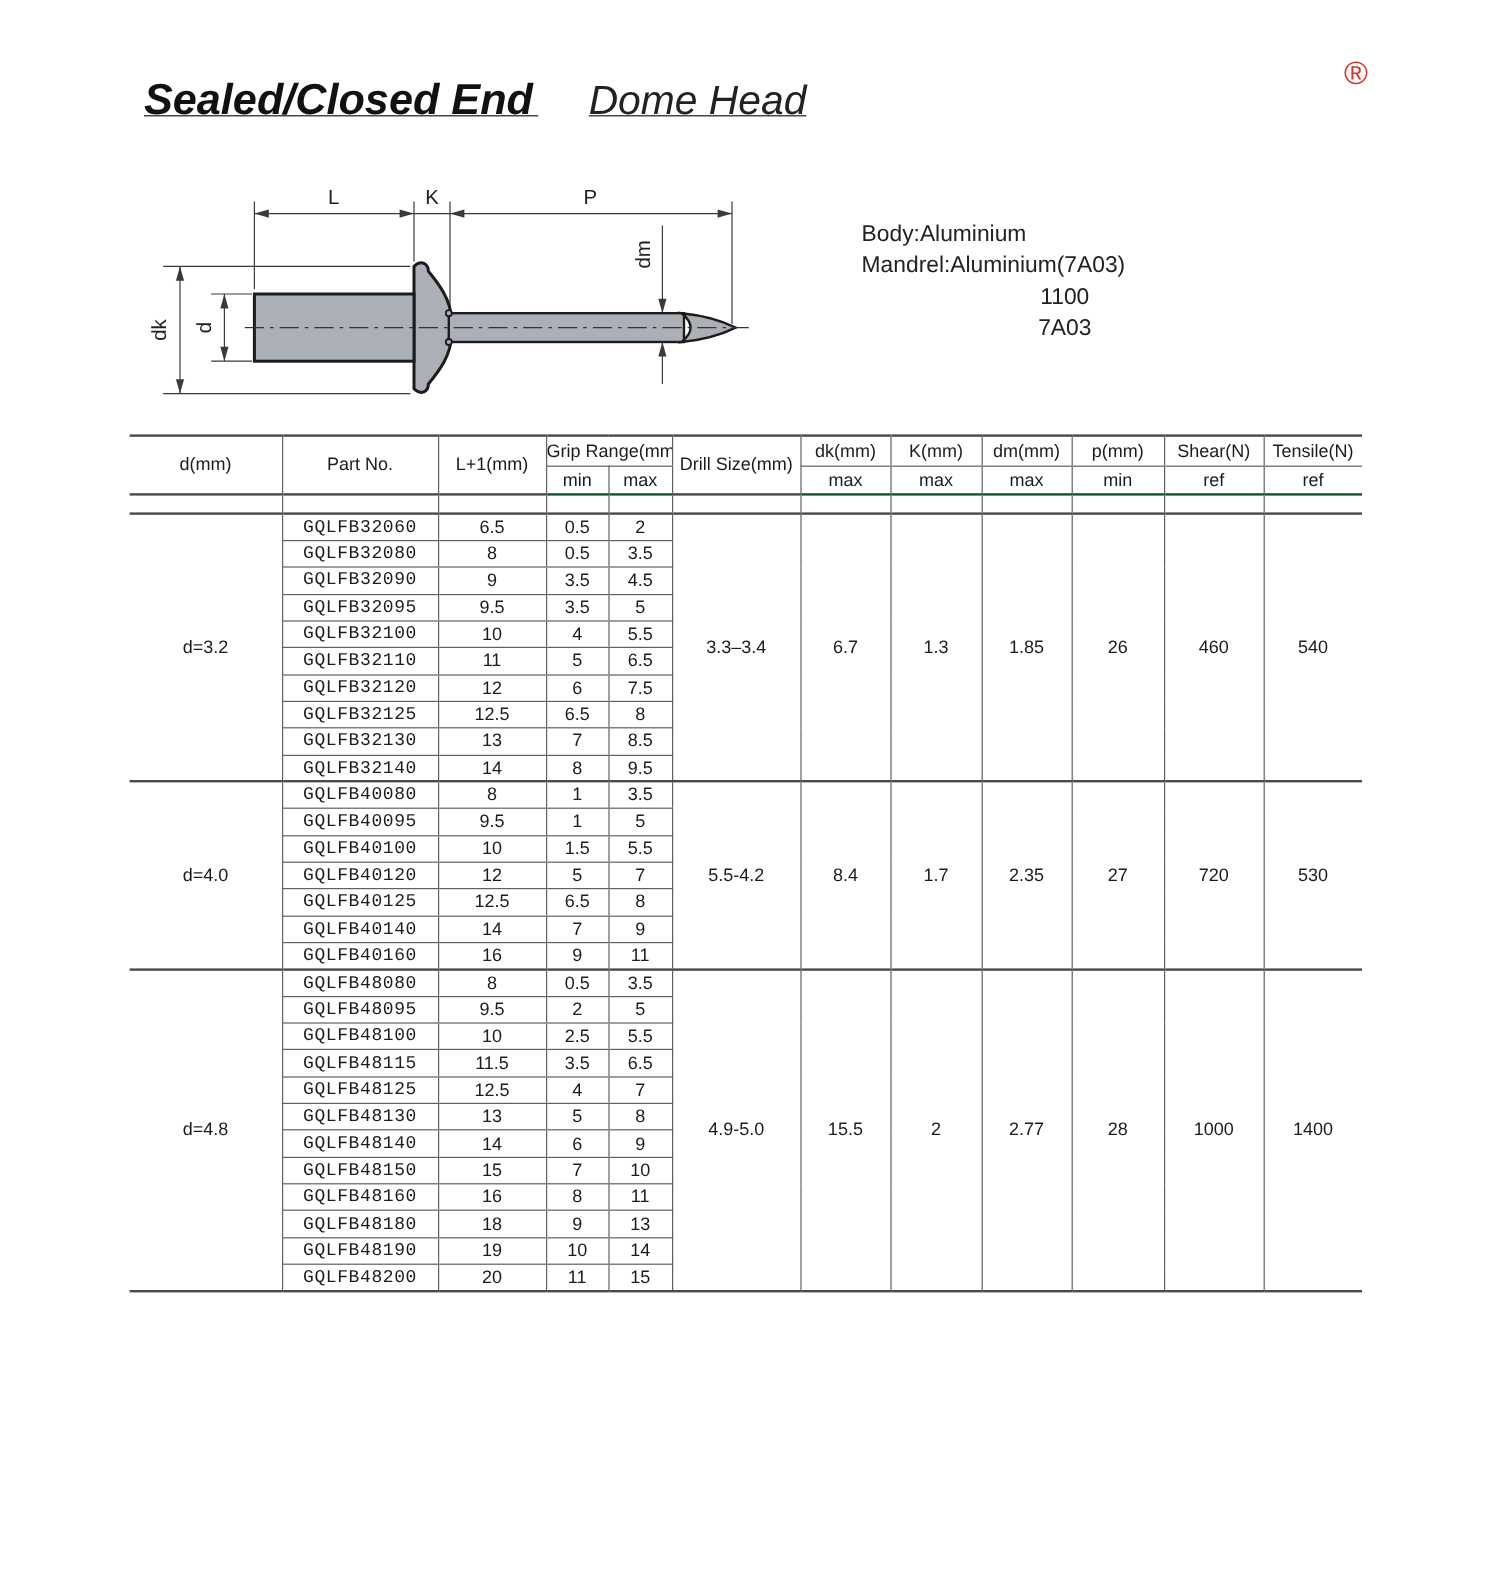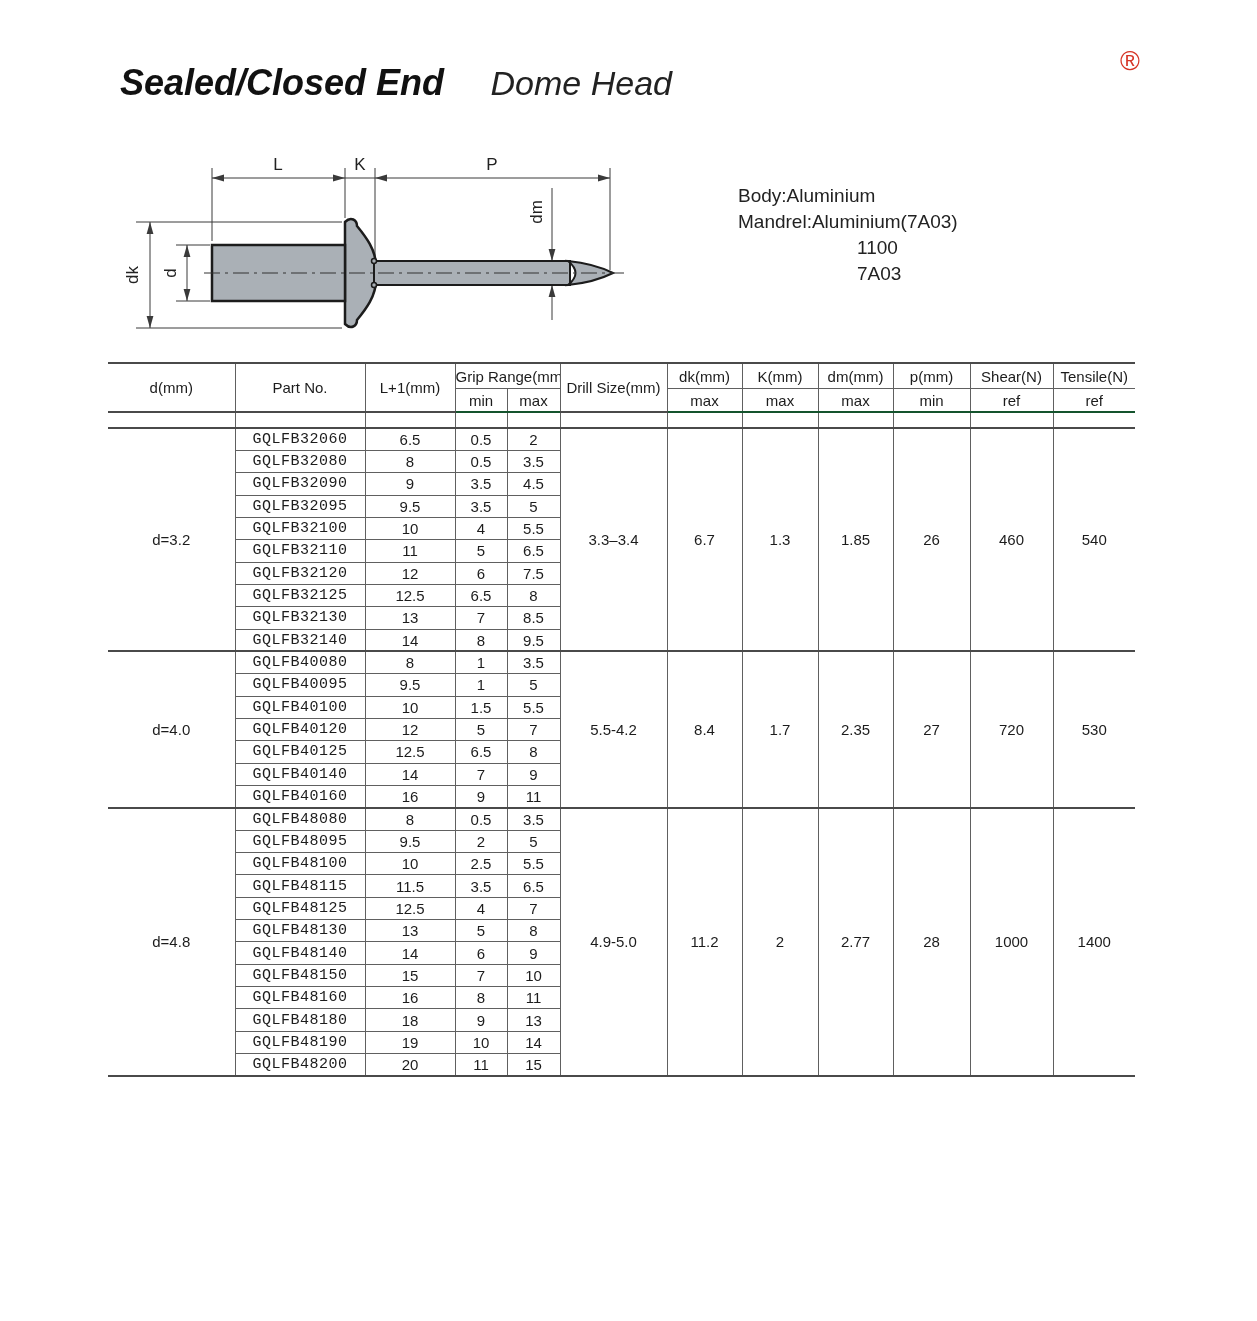--- a/index.html
+++ b/index.html
@@ -1,29 +1,29 @@
 <!DOCTYPE html>
 <html><head>
 <meta charset="utf-8">
 <style>
   html,body { margin:0; padding:0; background:#ffffff; }
   .canvas {
     position:relative; width:1257px; height:1321px; background:#fff;
     font-family:"Liberation Sans", sans-serif; color:#1c1c1c; overflow:hidden;
   }
   
-  .title-wrap { position:absolute; left:120px; top:62px; white-space:nowrap; }
+  .title-wrap { position:absolute; left:120px; top:62px; white-space:nowrap;text-decoration:underline; }
   .title-main { font-size:36px; font-weight:bold; font-style:italic; letter-spacing:0px; color:#111; }
   .title-sub  { font-size:34px; font-weight:400; font-style:italic; margin-left:42px; color:#222; }
   
   .logo-box { position:absolute; left:1004px; top:68px; width:102px; height:116px; }
   .reg-mark { position:absolute; left:1120px; top:46px; font-size:27px; color:#d63425; font-weight:400; }
   
-  .materials { position:absolute; left:738px; top:183px; font-size:19px; line-height:26px; color:#222; }
-  .materials .grade { margin-left:119px; }
+  .materials { position:absolute; left:718px; top:183px; font-size:19px; line-height:26px; color:#222; }
+  .materials .grade { margin-left:119px;text-align:center; }
   
   .diagram { position:absolute; left:100px; top:140px; }
   .dim-text { font-size:17px; fill:#222; }
   
   .spec-table-wrap { position:absolute; left:108px; top:362px; }
   table.spec { border-collapse:collapse; table-layout:fixed; width:1027px; font-size:15px; color:#1c1c1c; }
   table.spec th, table.spec td {
     border-left:1px solid #606060; padding:0; text-align:center; font-weight:normal;
     overflow:hidden; white-space:nowrap;
   }
@@ -287,21 +287,21 @@
             <td class="c-num ge">9</td>
             <td class="c-num ge">11</td>
           </tr>
           <tr class="data">
             <td class="c-d no-left ge" rowspan="12">d=4.8</td>
             <td class="c-part">GQLFB48080</td>
             <td class="c-num">8</td>
             <td class="c-num">0.5</td>
             <td class="c-num">3.5</td>
             <td class="c-m ge" rowspan="12">4.9-5.0</td>
-            <td class="c-m ge" rowspan="12">11.2</td>
+            <td class="c-m ge" rowspan="12">15.5</td>
             <td class="c-m ge" rowspan="12">2</td>
             <td class="c-m ge" rowspan="12">2.77</td>
             <td class="c-m ge" rowspan="12">28</td>
             <td class="c-m ge" rowspan="12">1000</td>
             <td class="c-m ge" rowspan="12">1400</td>
           </tr>
           <tr class="data">
             <td class="c-part">GQLFB48095</td>
             <td class="c-num">9.5</td>
             <td class="c-num">2</td>

